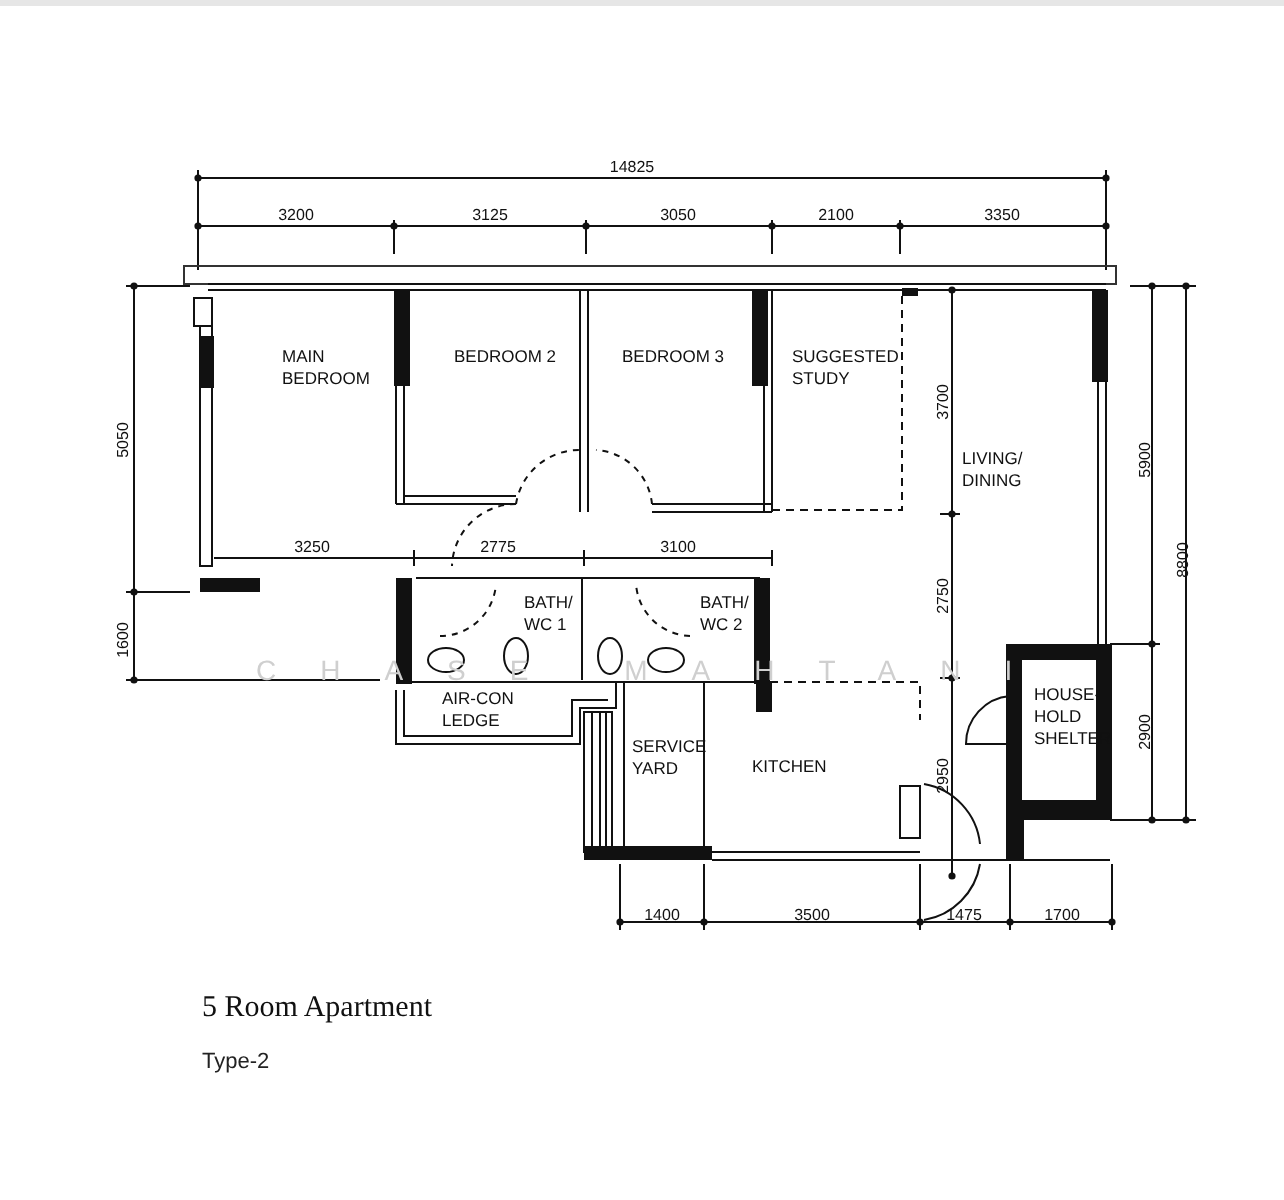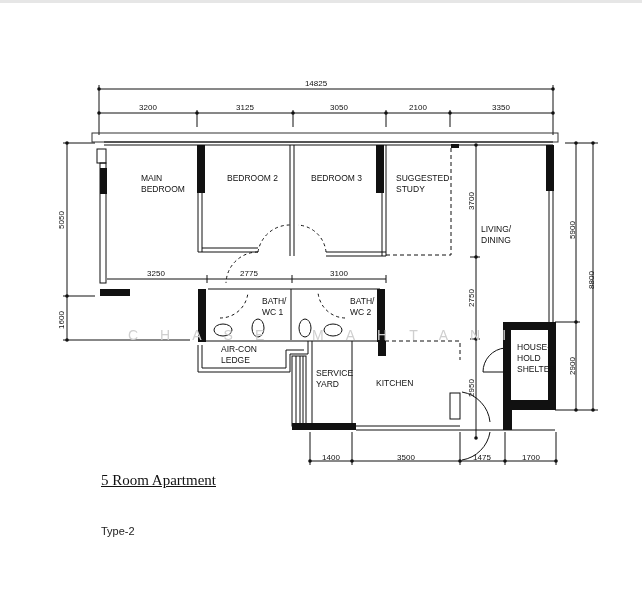--- a/index.html
+++ b/index.html
@@ -2,21 +2,21 @@
 <html><head>
 <meta charset="utf-8">
 <style>
   html, body { margin: 0; padding: 0; background: #ffffff; }
   body { width: 642px; height: 600px; position: relative; overflow: hidden; font-family: "Liberation Sans", sans-serif; }
   .topbar { position: absolute; left: 0; top: 0; width: 642px; height: 3px; background: #e6e6e6; }
   svg { position: absolute; left: 0; top: 0; }
   .dim { font-family: "Liberation Sans", sans-serif; font-size: 8px; fill: #111; }
   .room { font-family: "Liberation Sans", sans-serif; font-size: 8.5px; fill: #111; }
   .wm { font-family: "Liberation Sans", sans-serif; font-size: 14px; fill: #cfcfcf; letter-spacing: 22px; }
-  .title { position: absolute; left: 101px; top: 472px; font-family: "Liberation Serif", serif; font-size: 15px; color: #111; text-decoration: underline; }
+  .title { position: absolute; left: 101px; top: 496px; font-family: "Liberation Serif", serif; font-size: 15px; color: #111; }
   .subtitle { position: absolute; left: 101px; top: 525px; font-family: "Liberation Sans", sans-serif; font-size: 11px; color: #222; }
 </style>
 </head>
 <body>
 
 <div class="topbar"></div>
 
 <svg width="642" height="600" viewBox="0 0 642 600">
   <g stroke="#111" stroke-width="1" fill="none">
 

